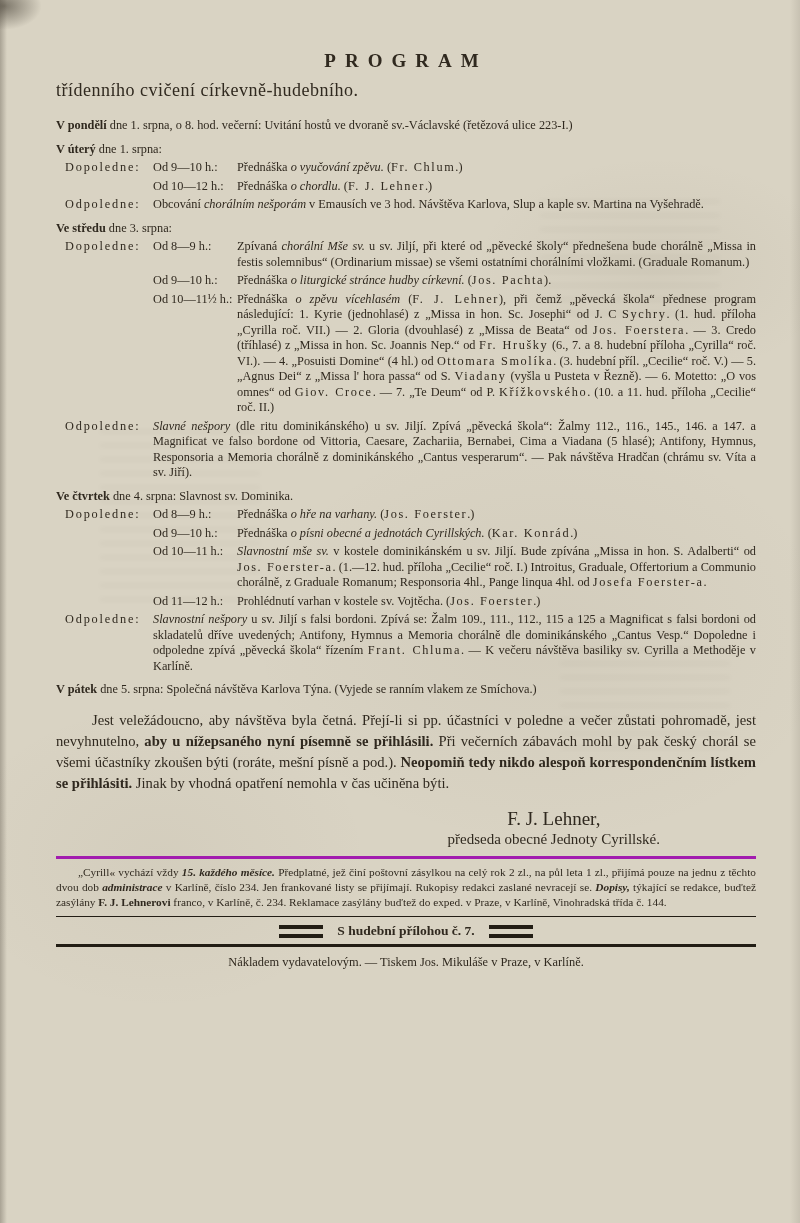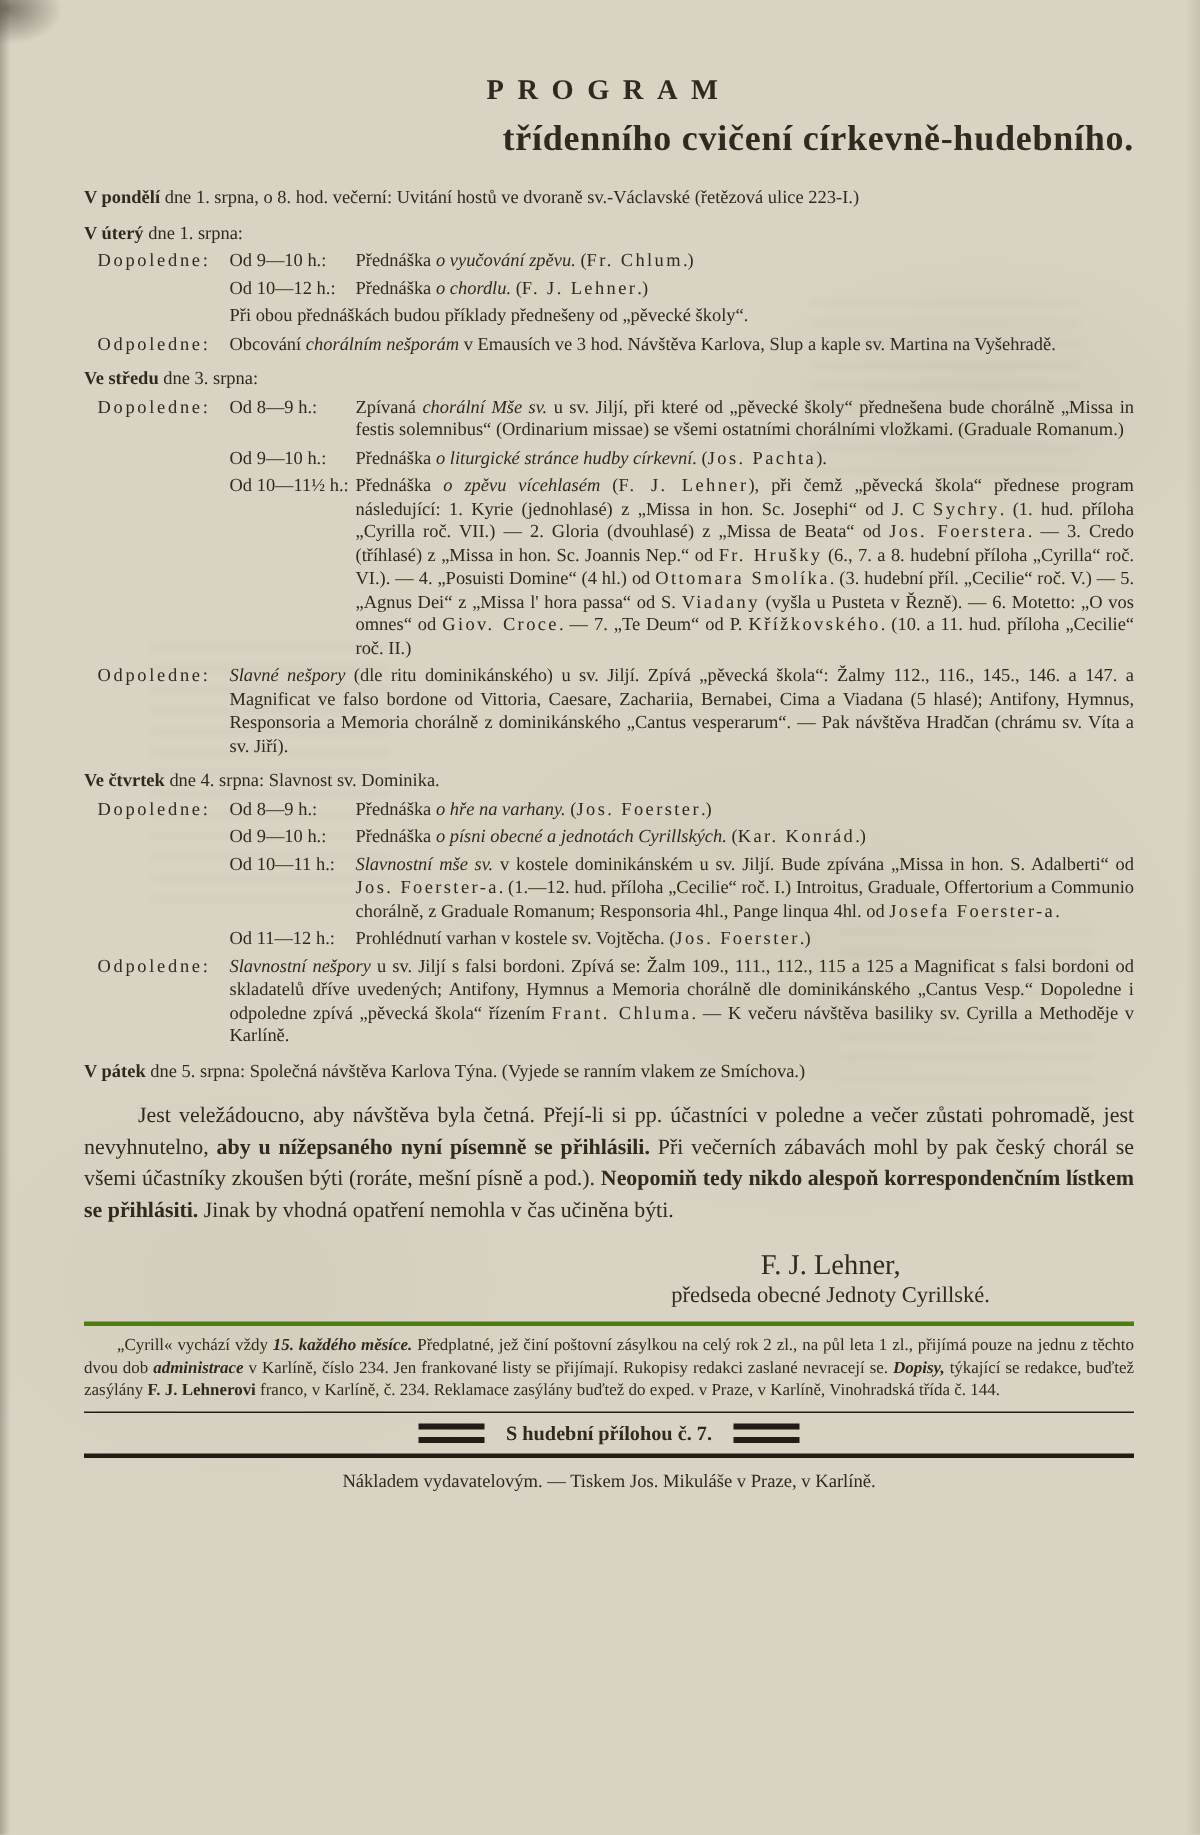--- a/index.html
+++ b/index.html
@@ -18,33 +18,33 @@
     padding:14px 44px 0 56px;
   }
   .smudge{position:absolute;left:0;top:0;width:42px;height:30px;
     background:radial-gradient(ellipse at 10% 20%, rgba(50,44,34,0.55), transparent 70%);}
   .b{font-weight:bold;}
   .i{font-style:italic;}
   .bi{font-weight:bold;font-style:italic;}
   .sp{letter-spacing:1.6px;}
   .pagenum{text-align:center;font-size:15px;letter-spacing:2px;}
   .kicker{text-align:center;font-size:19px;font-weight:bold;letter-spacing:9px;margin-top:36px;}
-  .title{text-align:right;font-size:24px;font-weight:bold;margin-top:8px;letter-spacing:0.5px;}
+  .title{text-align:left;font-size:18px;font-weight:normal;margin-top:8px;letter-spacing:0.5px;}
   .schedule{margin-top:17px;font-size:12.3px;line-height:15.5px;}
   .day{margin-bottom:8px;}
   .day-head{margin-bottom:3px;}
   .row{display:flex;align-items:flex-start;padding-left:9px;margin-bottom:3px;}
   .slot{flex:none;width:88px;letter-spacing:1.8px;}
   .time{flex:none;width:84px;}
   .txt{flex:1;text-align:justify;}
   .closing{margin-top:12px;font-size:14.6px;line-height:21px;text-align:justify;text-indent:36px;}
   .sig{margin:7px 96px 0 auto;width:max-content;text-align:center;}
   .sig-name{font-size:19px;line-height:22px;}
   .sig-title{font-size:15px;line-height:16px;margin-top:1px;}
-  .footnote{margin-top:9px;border-top:3px solid #4d7c0f;padding-top:6px;
+  .footnote{margin-top:9px;border-top:3px solid #a21caf;padding-top:6px;
     font-size:11.3px;line-height:15px;text-align:justify;text-indent:22px;}
   .rule-thin{border-top:1.5px solid #221d14;margin-top:6px;}
   .rule-thick{border-top:3px solid #221d14;margin-top:4px;}
   .attach{display:flex;align-items:center;justify-content:center;gap:14px;margin-top:6px;margin-bottom:5px;}
   .attach-label{font-weight:bold;font-size:13.5px;}
   .dbar{width:44px;height:13px;box-sizing:border-box;
     border-top:4px solid #221d14;border-bottom:4px solid #221d14;}
   .imprint{text-align:center;font-size:12.4px;margin-top:8px;}
   .ghost{position:absolute;opacity:0.05;filter:blur(2px);pointer-events:none;
     background:repeating-linear-gradient(#5a5244 0 3px, transparent 3px 14px);}
@@ -71,24 +71,20 @@
         <div class="day-head"><span class="b">V úterý</span><span> dne 1. srpna:</span></div>
         <div class="row">
           <span class="slot">Dopoledne:</span>
           <span class="time">Od 9—10 h.:</span>
           <div class="txt"><span>Přednáška </span><span class="i">o vyučování zpěvu.</span><span> (</span><span class="sp">Fr. Chlum</span><span>.)</span></div>
         </div>
         <div class="row">
           <span class="slot"></span>
           <span class="time">Od 10—12 h.:</span>
           <div class="txt"><span>Přednáška </span><span class="i">o chordlu.</span><span> (</span><span class="sp">F. J. Lehner</span><span>.)</span></div>
-        </div>
-        <div class="row">
-          <span class="slot"></span>
-          <div class="txt"><span>Při obou přednáškách budou příklady přednešeny od „pěvecké školy“.</span></div>
         </div>
         <div class="row">
           <span class="slot">Odpoledne:</span>
           <div class="txt"><span>Obcování </span><span class="i">chorálním nešporám</span><span> v Emausích ve 3 hod. Návštěva Karlova, Slup a kaple sv. Martina na Vyšehradě.</span></div>
         </div>
       </div>
       <div class="day">
         <div class="day-head"><span class="b">Ve středu</span><span> dne 3. srpna:</span></div>
         <div class="row">
           <span class="slot">Dopoledne:</span>

